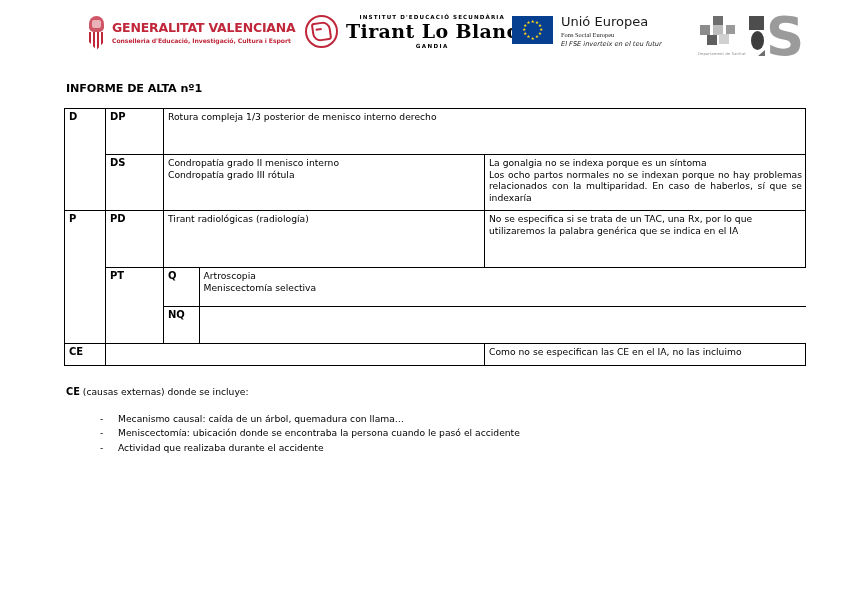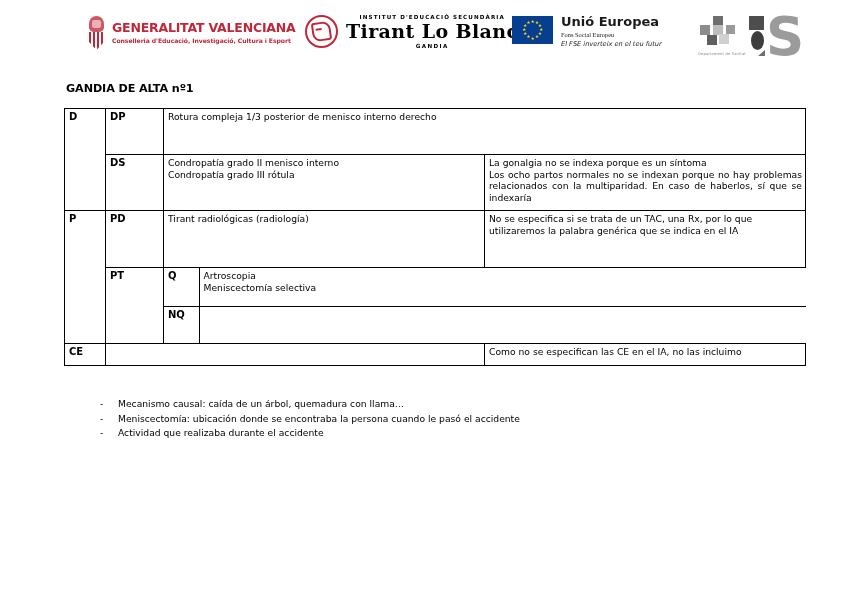--- a/index.html
+++ b/index.html
@@ -182,21 +182,21 @@
     position: absolute;
     width: 3px;
     height: 3px;
     color: #ffd617;
     font-size: 4.4px;
     line-height: 3px;
     text-align: center;
   }
   .eu-name {
     font-family: "DejaVu Sans", sans-serif;
-    font-weight: bold;
+    font-weight: normal;
     font-size: 13px;
     line-height: 14px;
     color: #1a1a1a;
     white-space: nowrap;
   }
   .eu-sub1 {
     font-family: Liberation Serif, serif;
     font-size: 6.4px;
     line-height: 9px;
     color: #1a1a1a;
@@ -448,21 +448,21 @@
     <div class="sanitat-caption">Departament de Sanitat</div>
     <div class="os-mark">
       <div class="os-square"></div>
       <div class="os-dot"></div>
       <div class="os-tick"></div>
       <div class="os-s">S</div>
     </div>
   </div>
 </div>
 
-<div class="doc-title">GANDIA DE ALTA nº1</div>
+<div class="doc-title">INFORME DE ALTA nº1</div>
 
 <table class="main-table">
   <colgroup>
     <col style="width:41px">
     <col style="width:58px">
     <col style="width:321px">
     <col style="width:321px">
   </colgroup>
   <tbody>
 
@@ -512,18 +512,21 @@
 
     <tr>
       <td class="code-cell">CE</td>
       <td colspan="2" class="txt" style="height:17px"></td>
       <td class="txt">Como no se especifican las CE en el IA, no las incluimo</td>
     </tr>
   </tbody>
 </table>
 
 <div class="notes">
+  <div class="notes-head">
+    <b>CE</b><span> (causas externas) donde se incluye:</span>
+  </div>
   <ul>
     <li>Mecanismo causal: caída de un árbol, quemadura con llama…</li>
     <li>Meniscectomía: ubicación donde se encontraba la persona cuando le pasó el accidente</li>
     <li>Actividad que realizaba durante el accidente</li>
   </ul>
 </div>
 
 </body></html>

